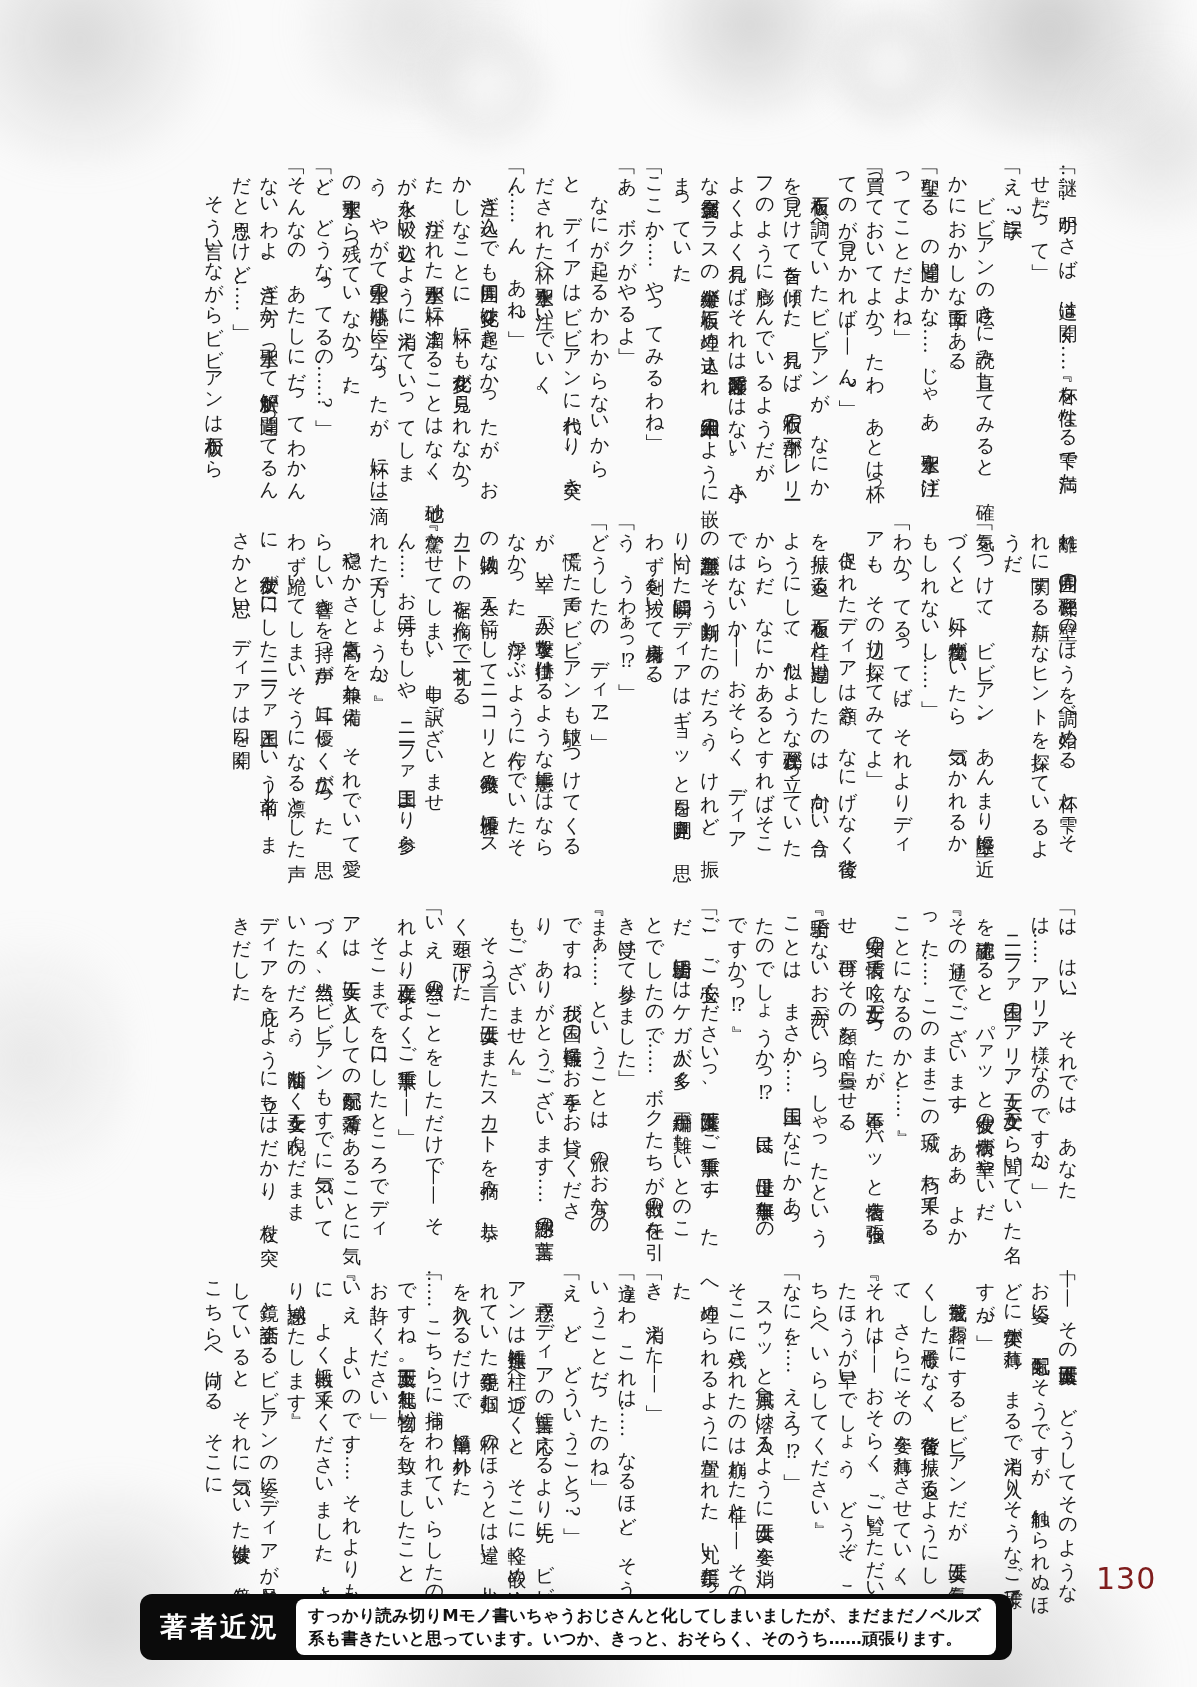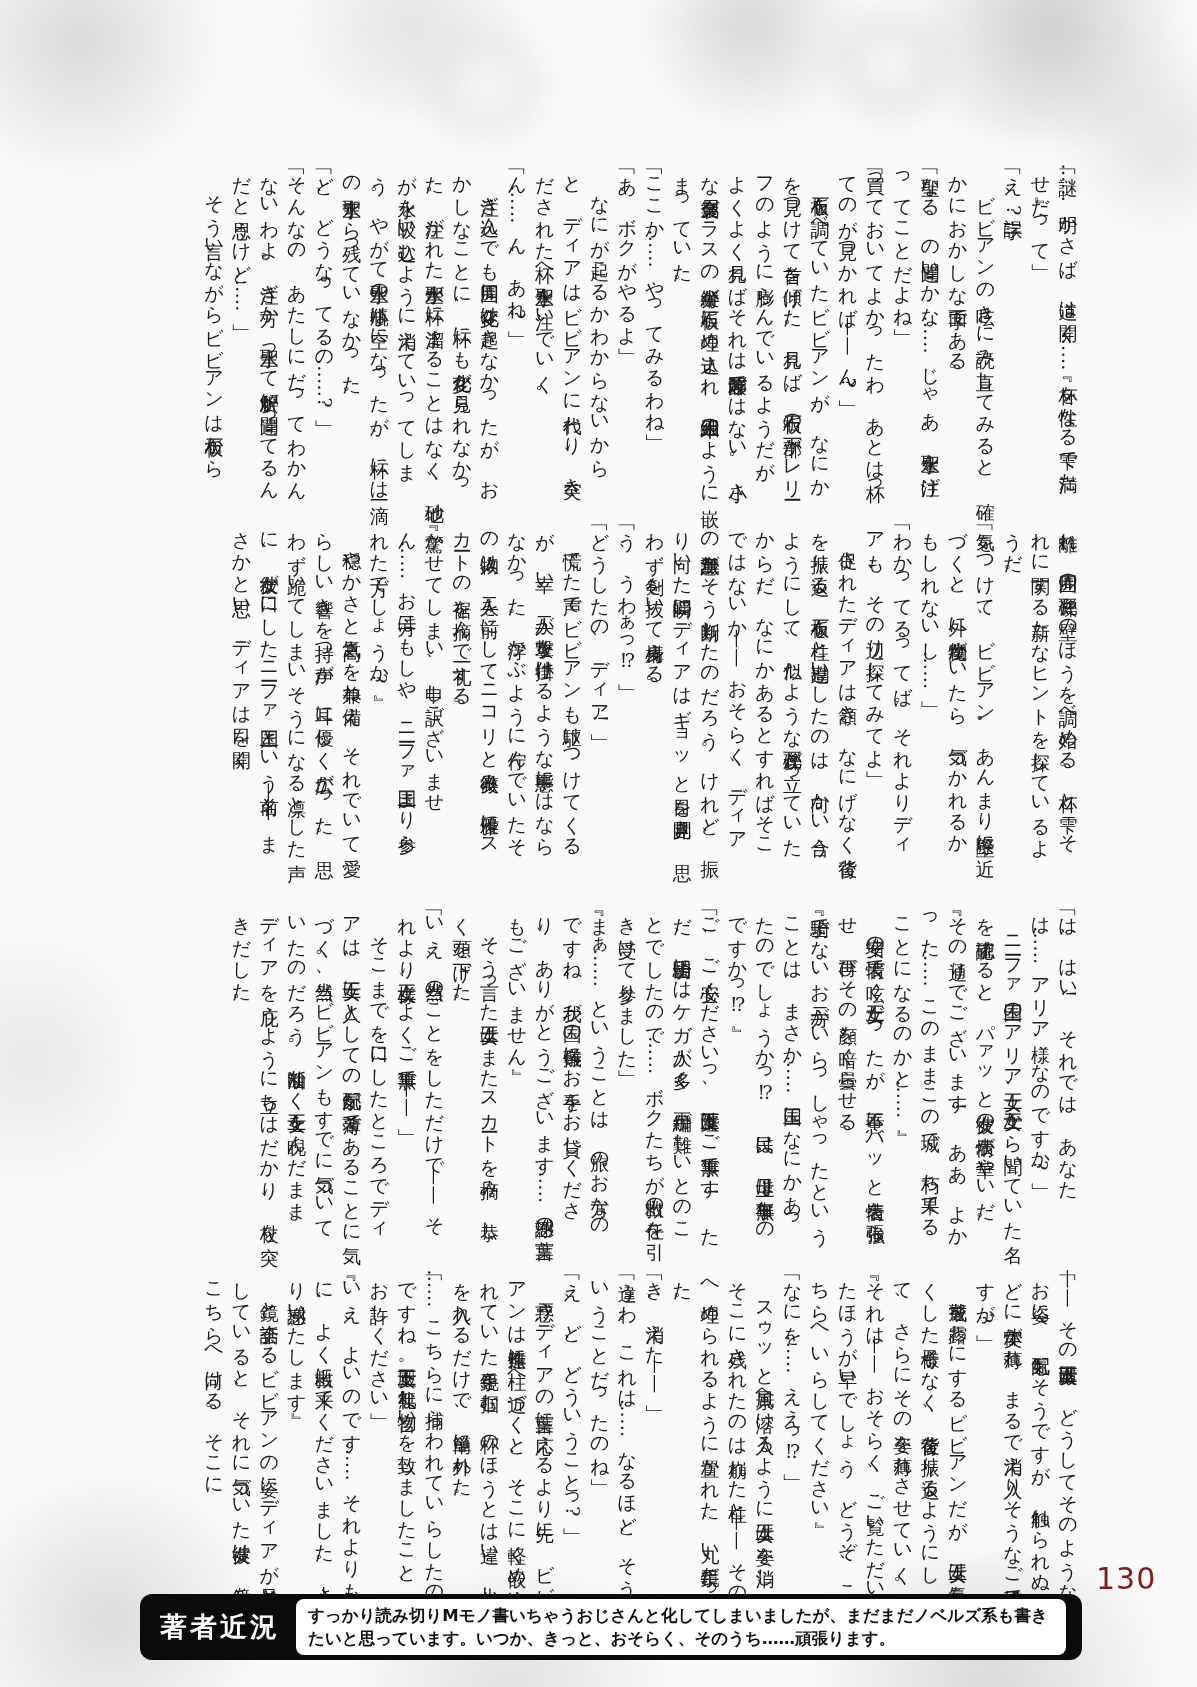--- a/index.html
+++ b/index.html
@@ -74,21 +74,21 @@
     color: #7f1d1d;
     font-family: "DejaVu Sans", "Liberation Sans", sans-serif;
     letter-spacing: 1px;
   }
 
   
   .author-bar {
     position: absolute;
     left: 140px;
     top: 1594px;
-    width: 942px;
+    width: 872px;
     height: 66px;
     background: #0b0b0b;
     border-radius: 12px;
     display: flex;
     align-items: center;
     box-sizing: border-box;
   }
   .author-label {
     color: #ffffff;
     font-weight: bold;

